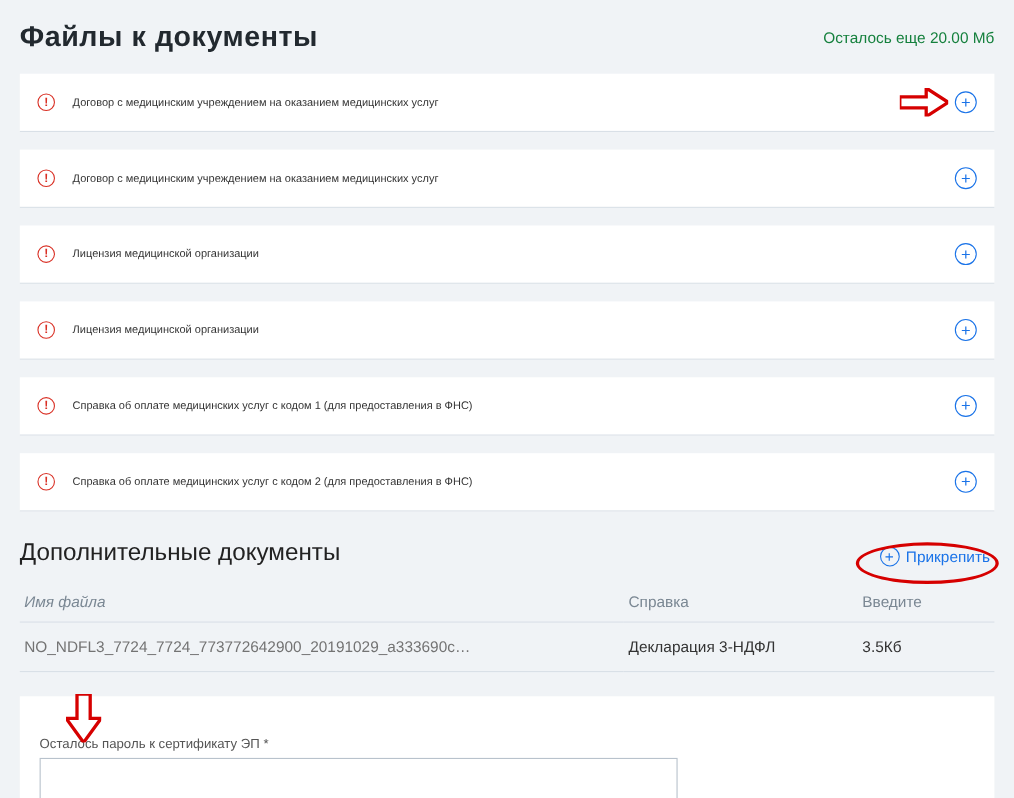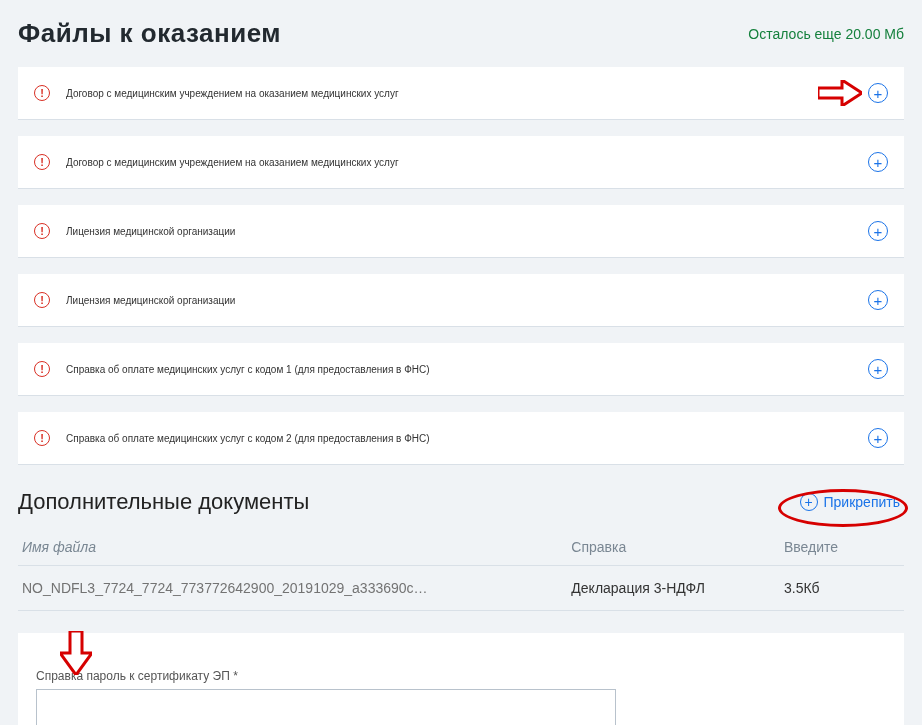--- a/index.html
+++ b/index.html
@@ -83,21 +83,21 @@
     }
     .arrow-right svg { display: block; }
     .sub-section {
       background: transparent;
       margin-top: 8px;
       padding: 0 0 0 0;
     }
     .sub-header {
       display: flex;
       justify-content: space-between;
-      align-items: center;
+      align-items: flex-end;
       padding: 8px 4px 10px 0;
       position: relative;
     }
     .sub-title {
       font-size: 22px;
       font-weight: normal;
       color: #222;
     }
     .attach-btn {
       display: flex;
@@ -180,21 +180,21 @@
       top: -2px;
       pointer-events: none;
     }
     .arrow-down svg { display: block; }
   </style>
 </head>
 <body>
 
 <div class="container">
   <div class="header-row">
-    <div class="section-title">Файлы к оказанием</div>
+    <div class="section-title">Файлы к документы</div>
     <div class="remaining">Осталось еще 20.00 Мб</div>
   </div>
 
   <div id="files-list">
       <div class="file-card">
         <div class="file-left">
           <span class="warn-icon">!</span>
           <span class="file-label">Договор с медицинским учреждением на оказанием медицинских услуг</span>
         </div>
         <span class="add-icon">+</span>
@@ -268,16 +268,16 @@
         </tbody>
     </table>
   </div>
 
   <div class="password-block">
     <span class="arrow-down">
       <svg width="32" height="44" viewBox="0 0 32 44">
         <path d="M10 0 L22 0 L22 22 L32 22 L16 44 L0 22 L10 22 Z" fill="none" stroke="#d60000" stroke-width="3"></path>
       </svg>
     </span>
-    <label class="pwd-label">Справка пароль к сертификату ЭП *</label>
+    <label class="pwd-label">Осталось пароль к сертификату ЭП *</label>
     <input class="pwd-input" type="password" value="" style="">
   </div>
 </div>
 
 </body></html>

